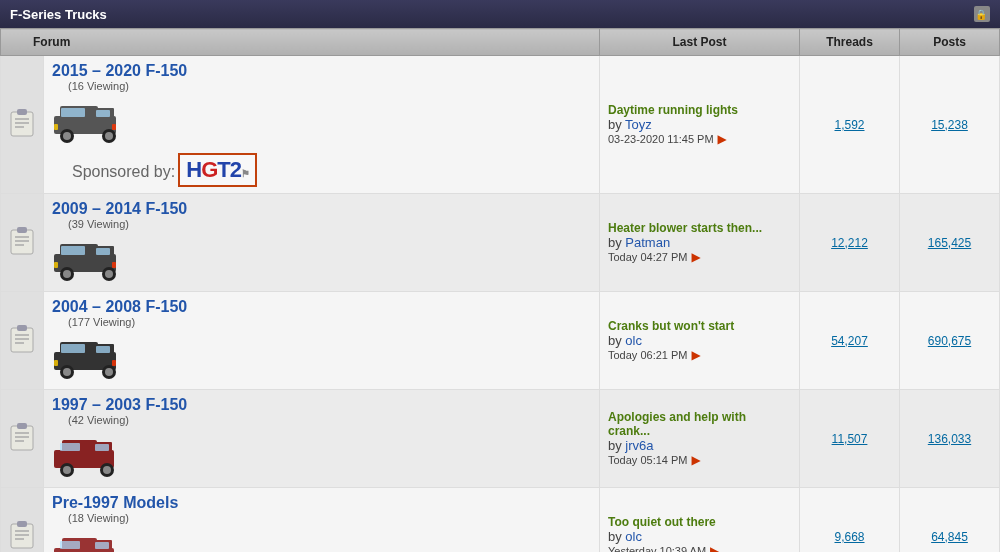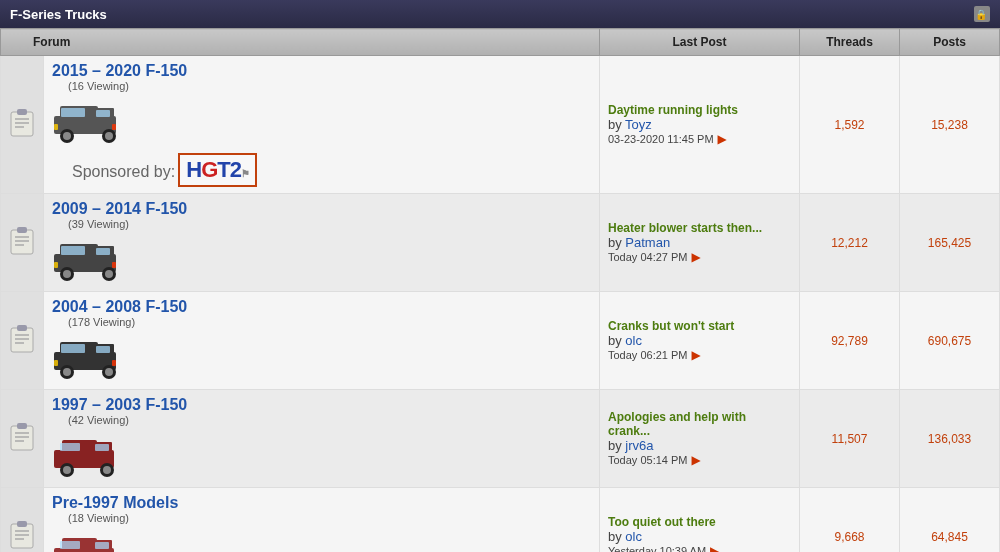--- a/index.html
+++ b/index.html
@@ -144,21 +144,22 @@
       color: #cc3300;
       font-size: 12px;
     }
 
     
     .count-cell {
       width: 100px;
       text-align: center;
       padding: 6px 10px;
       font-size: 12px;
-      color: #c2410c;
+      color: #0369a1;
+      text-decoration: underline;
     }
 
     
     .truck-svg {
       width: 80px;
       height: 48px;
     }
   </style>
 </head>
 <body>
@@ -276,21 +277,21 @@
     <rect x="2" y="3" width="22" height="24" rx="2" fill="#e8e8e0" stroke="#aaa" stroke-width="1"></rect>
     <rect x="8" y="0" width="10" height="6" rx="2" fill="#9999aa"></rect>
     <line x1="6" y1="10" x2="20" y2="10" stroke="#aaa" stroke-width="1.5"></line>
     <line x1="6" y1="14" x2="20" y2="14" stroke="#aaa" stroke-width="1.5"></line>
     <line x1="6" y1="18" x2="15" y2="18" stroke="#aaa" stroke-width="1.5"></line>
   </svg></td>
     <td class="forum-main">
     <div class="forum-name">
       <a href="#">2004 – 2008 F-150</a>
     </div>
-    <div class="viewing-count">(178 Viewing)</div>
+    <div class="viewing-count">(177 Viewing)</div>
     <div style="margin-top:4px;">
       <svg class="truck-svg" viewBox="0 0 80 48" xmlns="http://www.w3.org/2000/svg">
     <rect x="2" y="20" width="62" height="18" rx="2" fill="#333"></rect>
     <rect x="8" y="10" width="38" height="14" rx="2" fill="#333"></rect>
     <rect x="44" y="12" width="18" height="12" rx="1" fill="#333"></rect>
     <circle cx="15" cy="40" r="7" fill="#222"></circle>
               <circle cx="15" cy="40" r="4" fill="#888"></circle>
     <circle cx="57" cy="40" r="7" fill="#222"></circle>
               <circle cx="57" cy="40" r="4" fill="#888"></circle>
     <rect x="9" y="12" width="24" height="9" rx="1" fill="#aaddff" opacity="0.7"></rect>
@@ -304,21 +305,21 @@
       <div class="lastpost-title">
         <a href="#">Cranks but won't start</a>
       </div>
       <div class="lastpost-by">
         by <a href="#">olc</a>
       </div>
       <div class="lastpost-date">
         Today 06:21 PM <span class="arrow-icon">▶</span>
       </div>
     </td>
-    <td class="count-cell">92,789</td>
+    <td class="count-cell">54,207</td>
     <td class="count-cell">690,675</td>
   </tr>
       <tr class="row-odd">
     <td class="icon-cell"><svg width="26" height="28" viewBox="0 0 26 28" xmlns="http://www.w3.org/2000/svg">
     <rect x="2" y="3" width="22" height="24" rx="2" fill="#e8e8e0" stroke="#aaa" stroke-width="1"></rect>
     <rect x="8" y="0" width="10" height="6" rx="2" fill="#9999aa"></rect>
     <line x1="6" y1="10" x2="20" y2="10" stroke="#aaa" stroke-width="1.5"></line>
     <line x1="6" y1="14" x2="20" y2="14" stroke="#aaa" stroke-width="1.5"></line>
     <line x1="6" y1="18" x2="15" y2="18" stroke="#aaa" stroke-width="1.5"></line>
   </svg></td>

